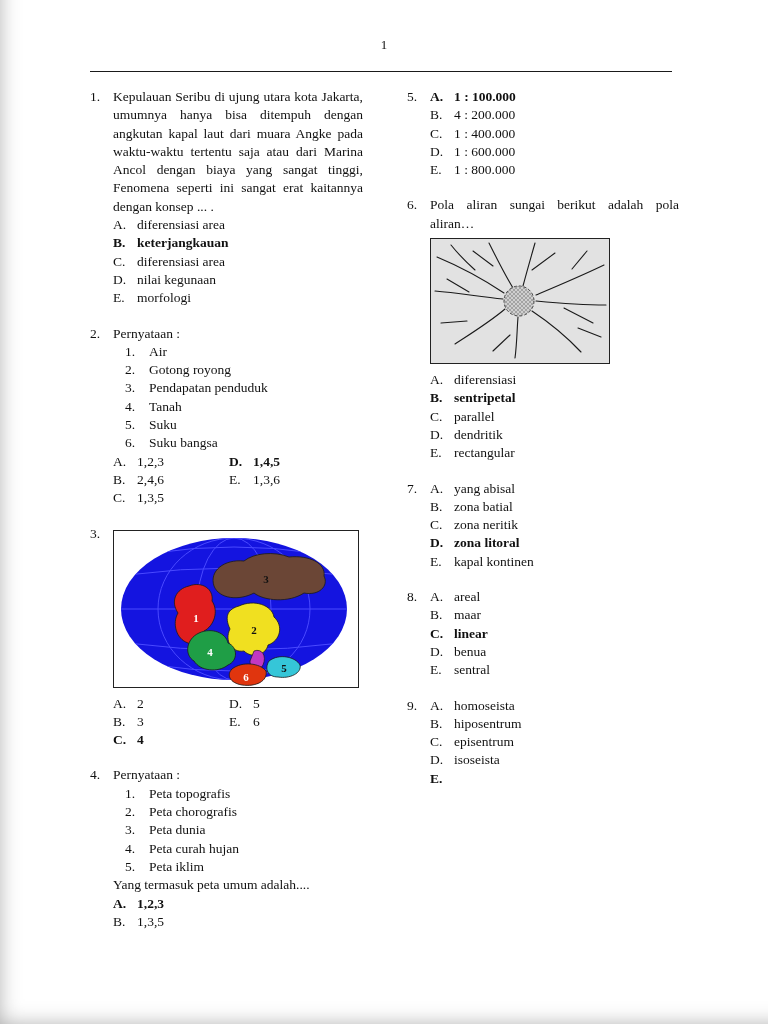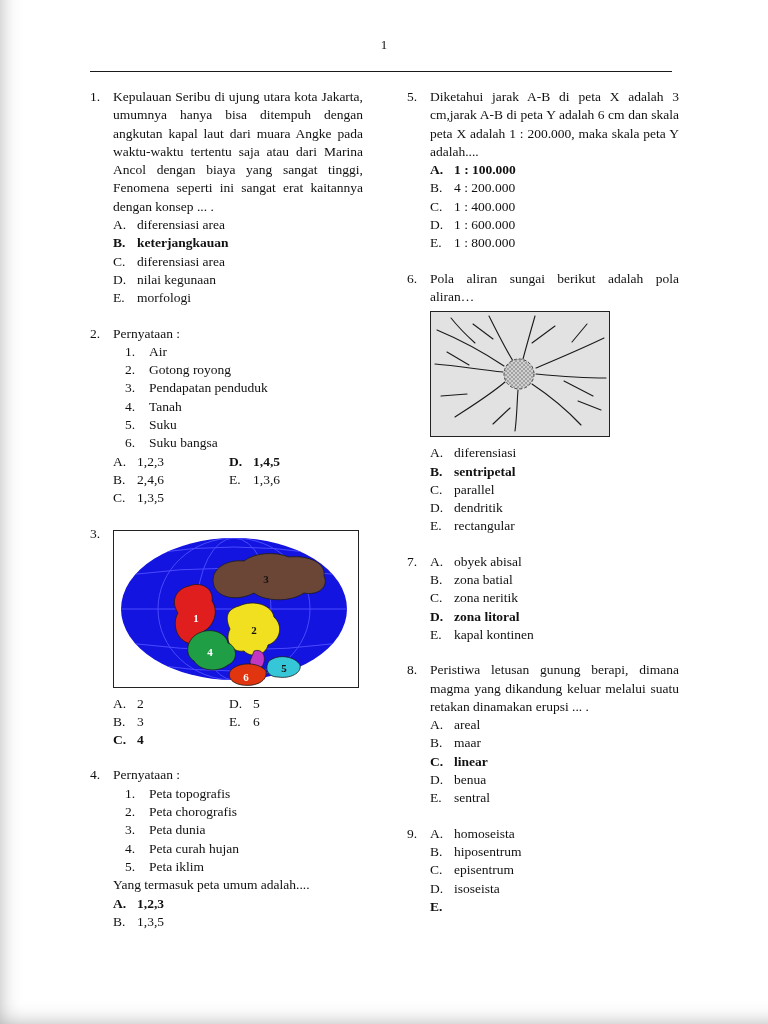--- a/index.html
+++ b/index.html
@@ -234,21 +234,20 @@
       </div>
     </div>
 
   </div>
 
   <div class="col col-right">
 
     <div class="question">
       <div class="qnum">5.</div>
       <div class="qbody">
-        <div class="qtext">Diketahui jarak A-B di peta X adalah 3 cm,jarak A-B di peta Y adalah 6 cm dan skala peta X adalah 1 : 200.000, maka skala peta Y adalah....</div>
         <div class="options">
           <div class="option bold">
               <span class="olabel">A.</span>
               <span class="otext">1 : 100.000</span>
             </div>
           <div class="option">
               <span class="olabel">B.</span>
               <span class="otext">4 : 200.000</span>
             </div>
           <div class="option">
@@ -328,21 +327,21 @@
         </div>
       </div>
     </div>
 
     <div class="question">
       <div class="qnum">7.</div>
       <div class="qbody">
         <div class="options">
           <div class="option">
               <span class="olabel">A.</span>
-              <span class="otext">obyek abisal</span>
+              <span class="otext">yang abisal</span>
             </div>
           <div class="option">
               <span class="olabel">B.</span>
               <span class="otext">zona batial</span>
             </div>
           <div class="option">
               <span class="olabel">C.</span>
               <span class="otext">zona neritik</span>
             </div>
           <div class="option bold">
@@ -353,21 +352,20 @@
               <span class="olabel">E.</span>
               <span class="otext">kapal kontinen</span>
             </div>
         </div>
       </div>
     </div>
 
     <div class="question">
       <div class="qnum">8.</div>
       <div class="qbody">
-        <div class="qtext">Peristiwa letusan gunung berapi, dimana magma yang dikandung keluar melalui suatu retakan dinamakan erupsi ... .</div>
         <div class="options">
           <div class="option">
               <span class="olabel">A.</span>
               <span class="otext">areal</span>
             </div>
           <div class="option">
               <span class="olabel">B.</span>
               <span class="otext">maar</span>
             </div>
           <div class="option bold">

